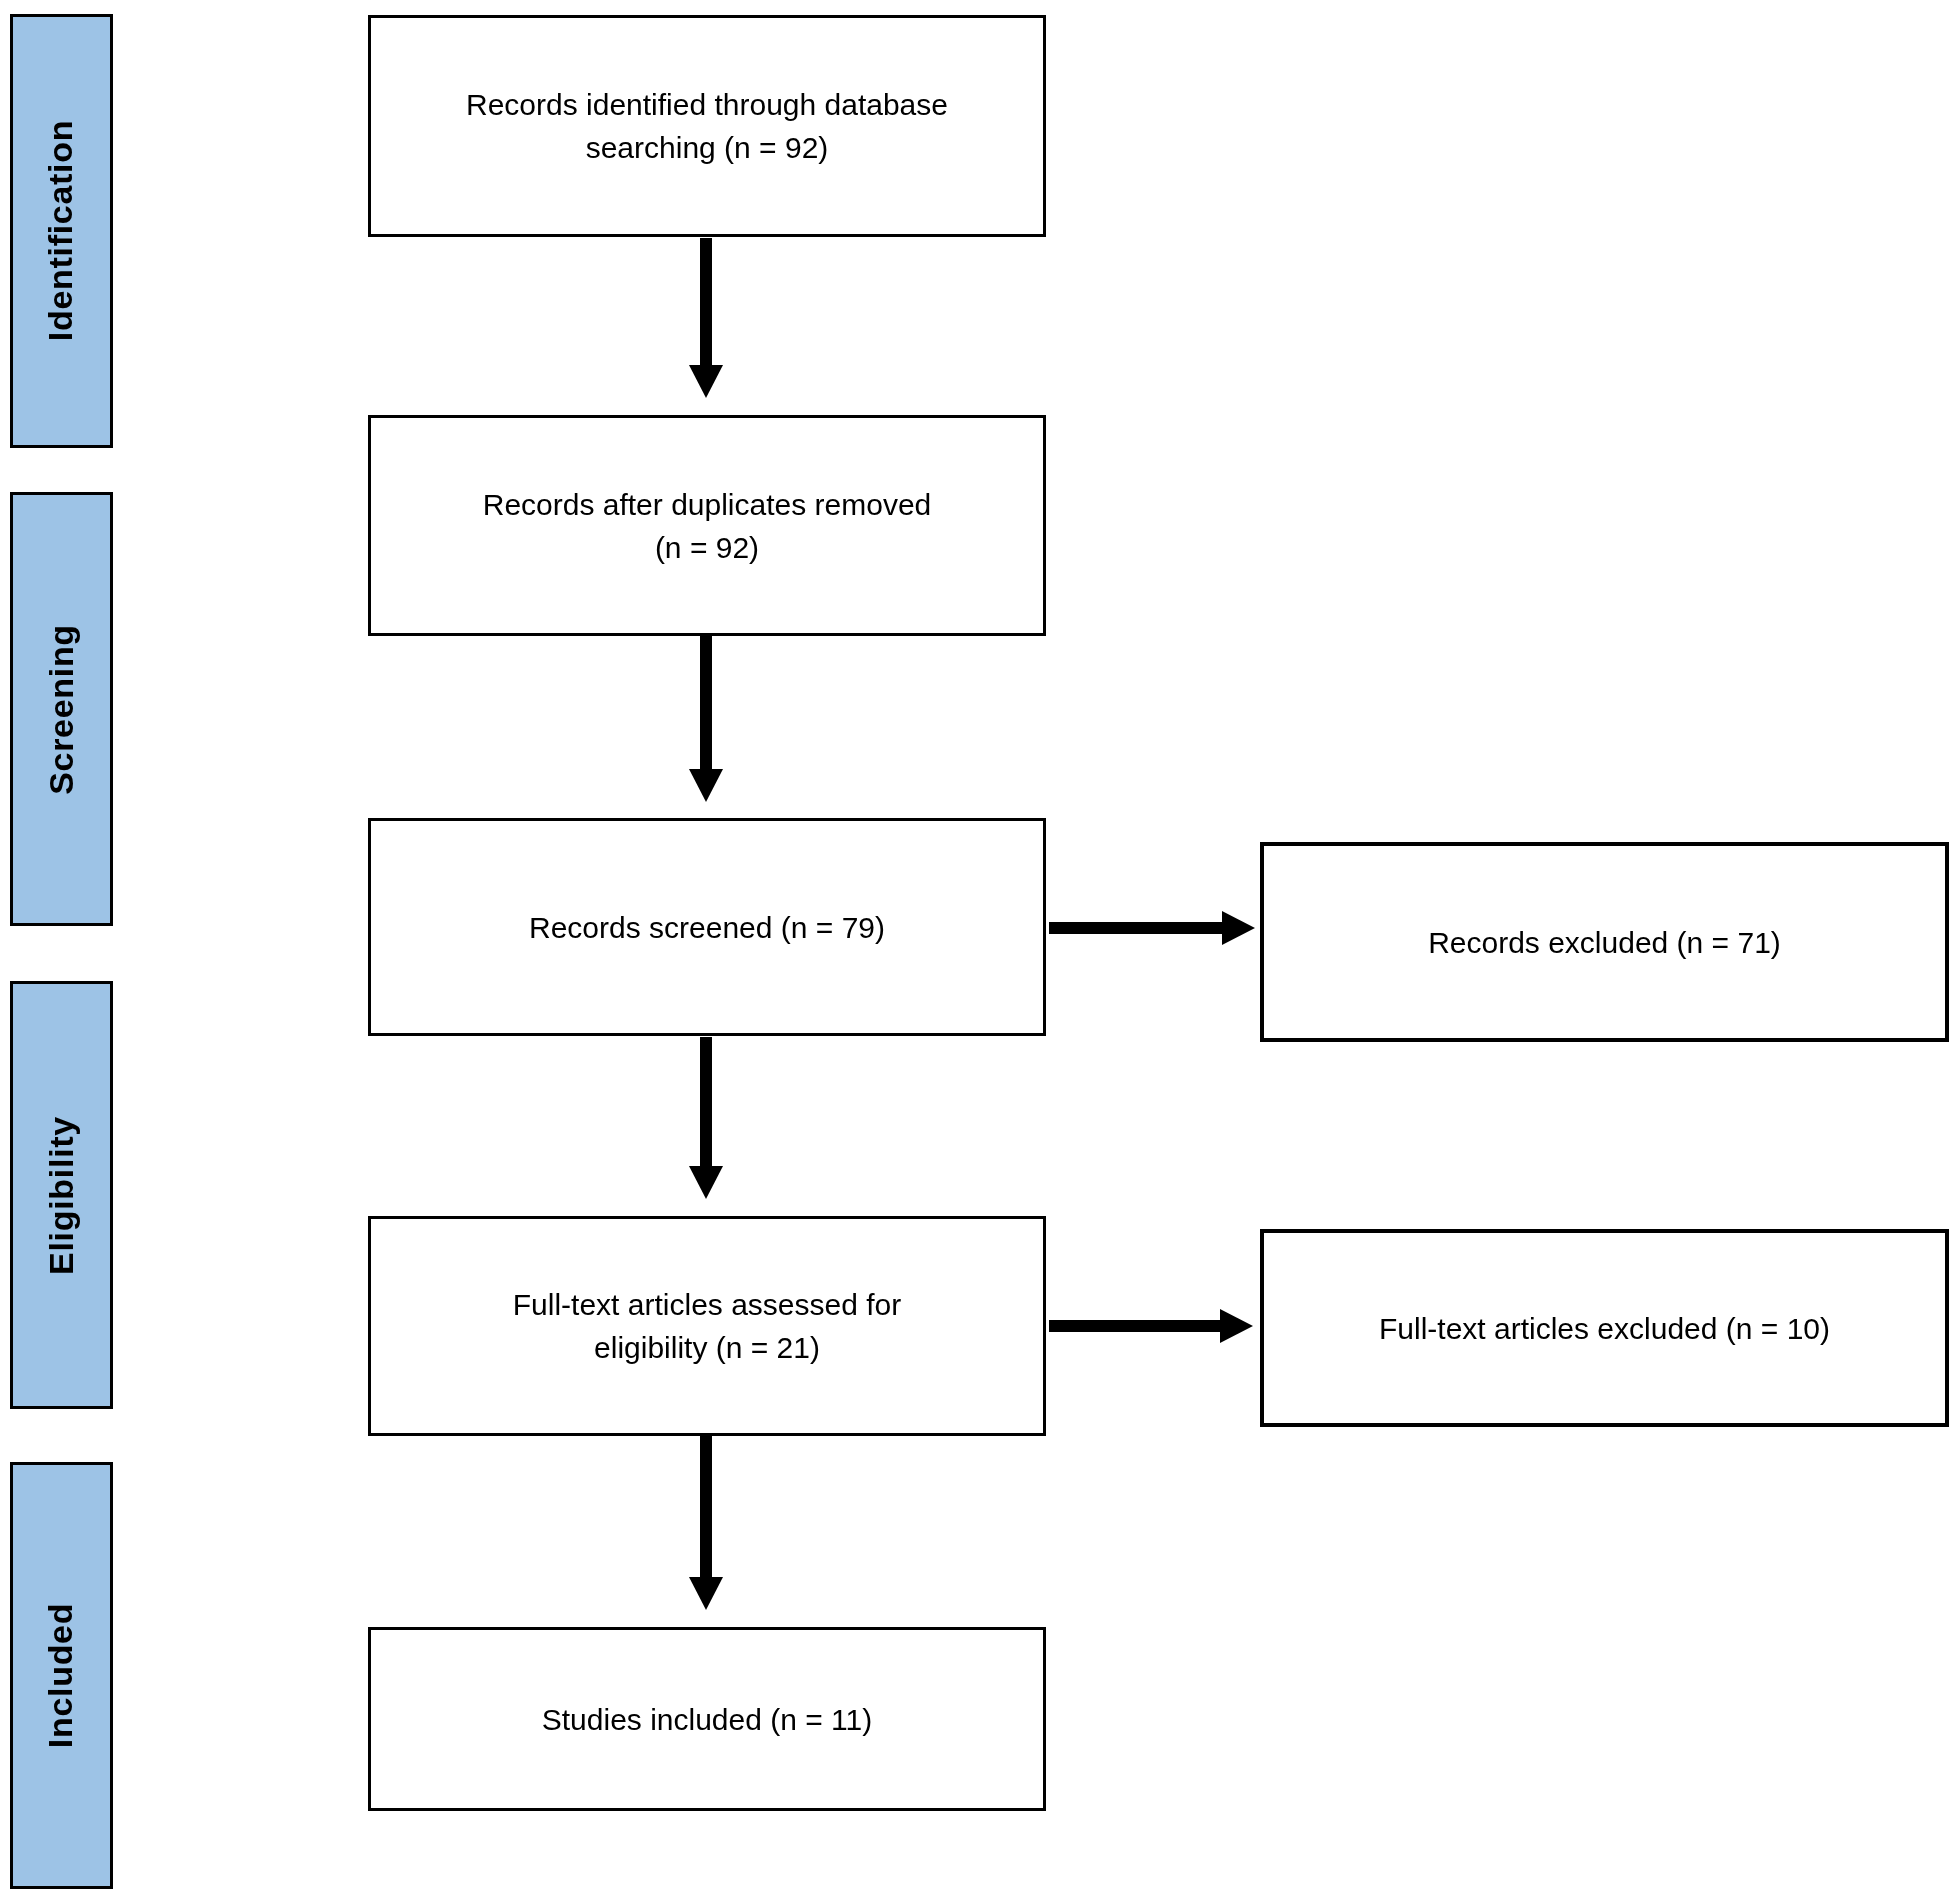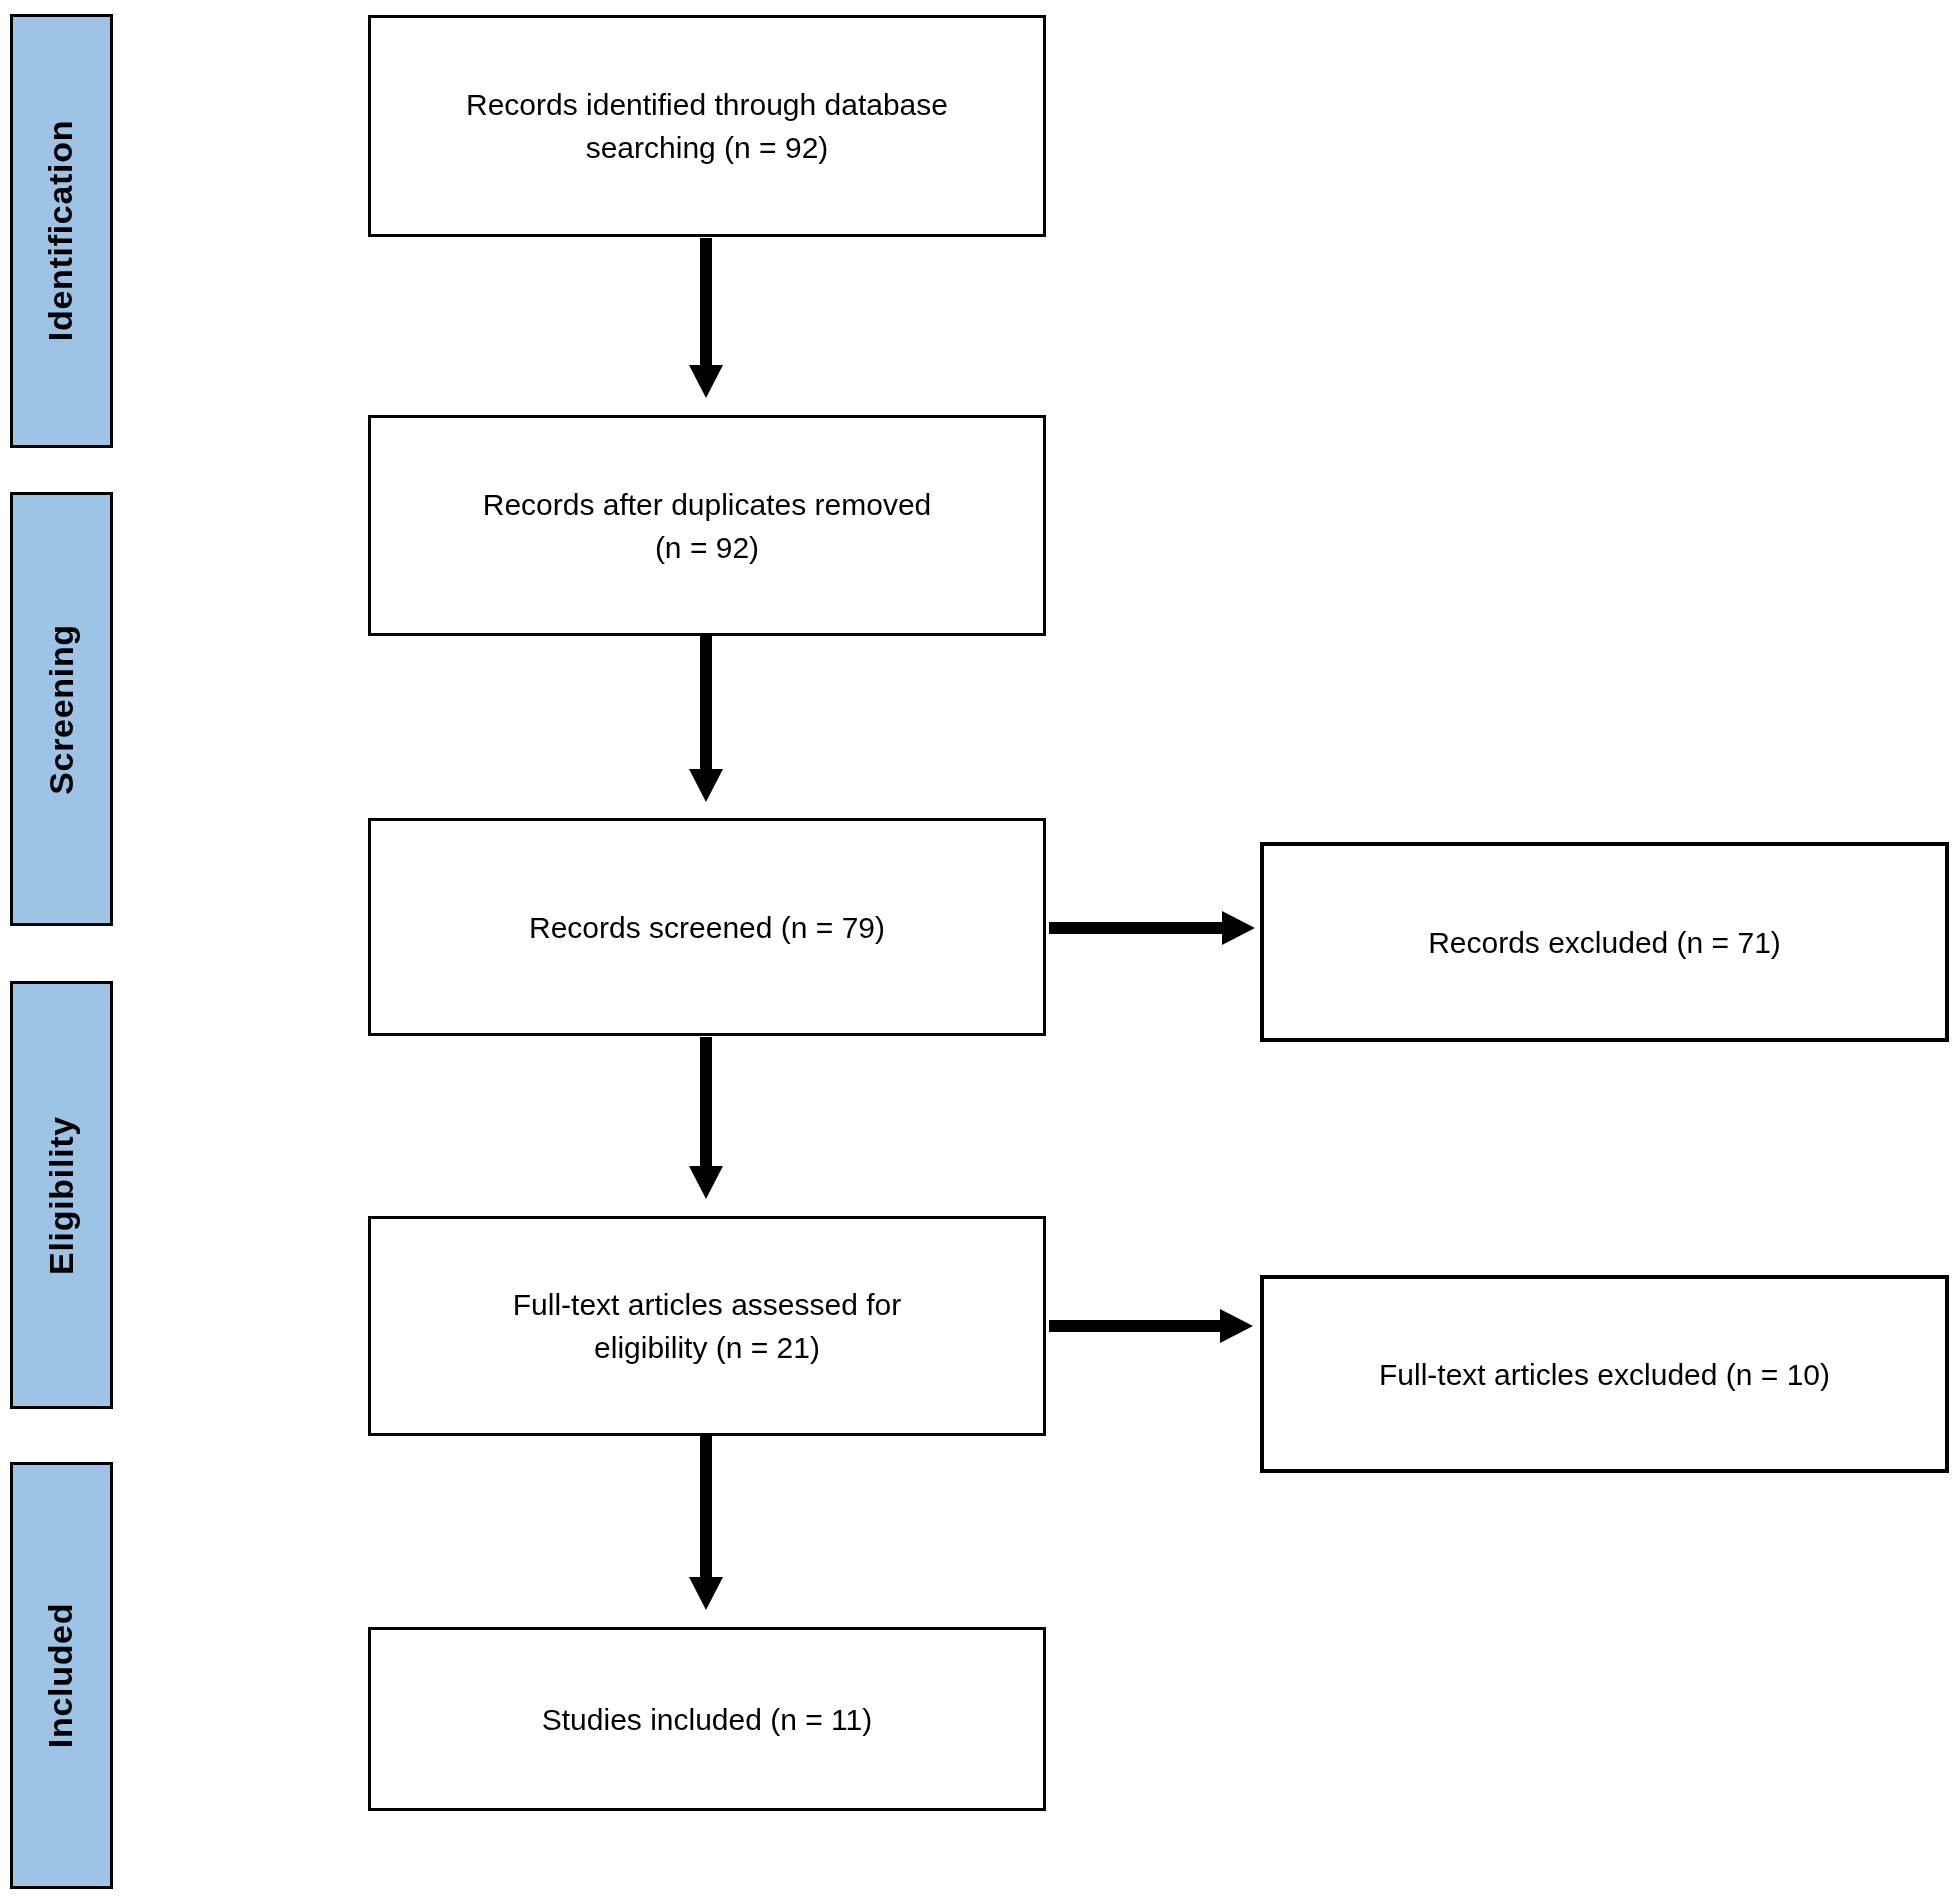--- a/index.html
+++ b/index.html
@@ -115,21 +115,21 @@
   </div>
 
   <div class="box flow-box" style="top:1627px; height:184px;">
     <span class="box-label">Studies included (n = 11)</span>
   </div>
 
   <div class="box side-box" style="top:829px; height:200px;margin-top:13px;">
     <span class="box-label">Records excluded (n = 71)</span>
   </div>
 
-  <div class="box side-box" style="top:1275px; height:198px;">
+  <div class="box side-box" style="top:1229px; height:198px;">
     <span class="box-label">Full-text articles excluded (n = 10)</span>
   </div>
 
   <div>
     <div class="shaft" style="left:700px; top:238px; width:12.4px; height:127px;"></div>
     <div class="head-down" style="left:689px; top:365px;"></div>
   </div>
 
   <div>
     <div class="shaft" style="left:700px; top:636px; width:12.4px; height:133px;"></div>

